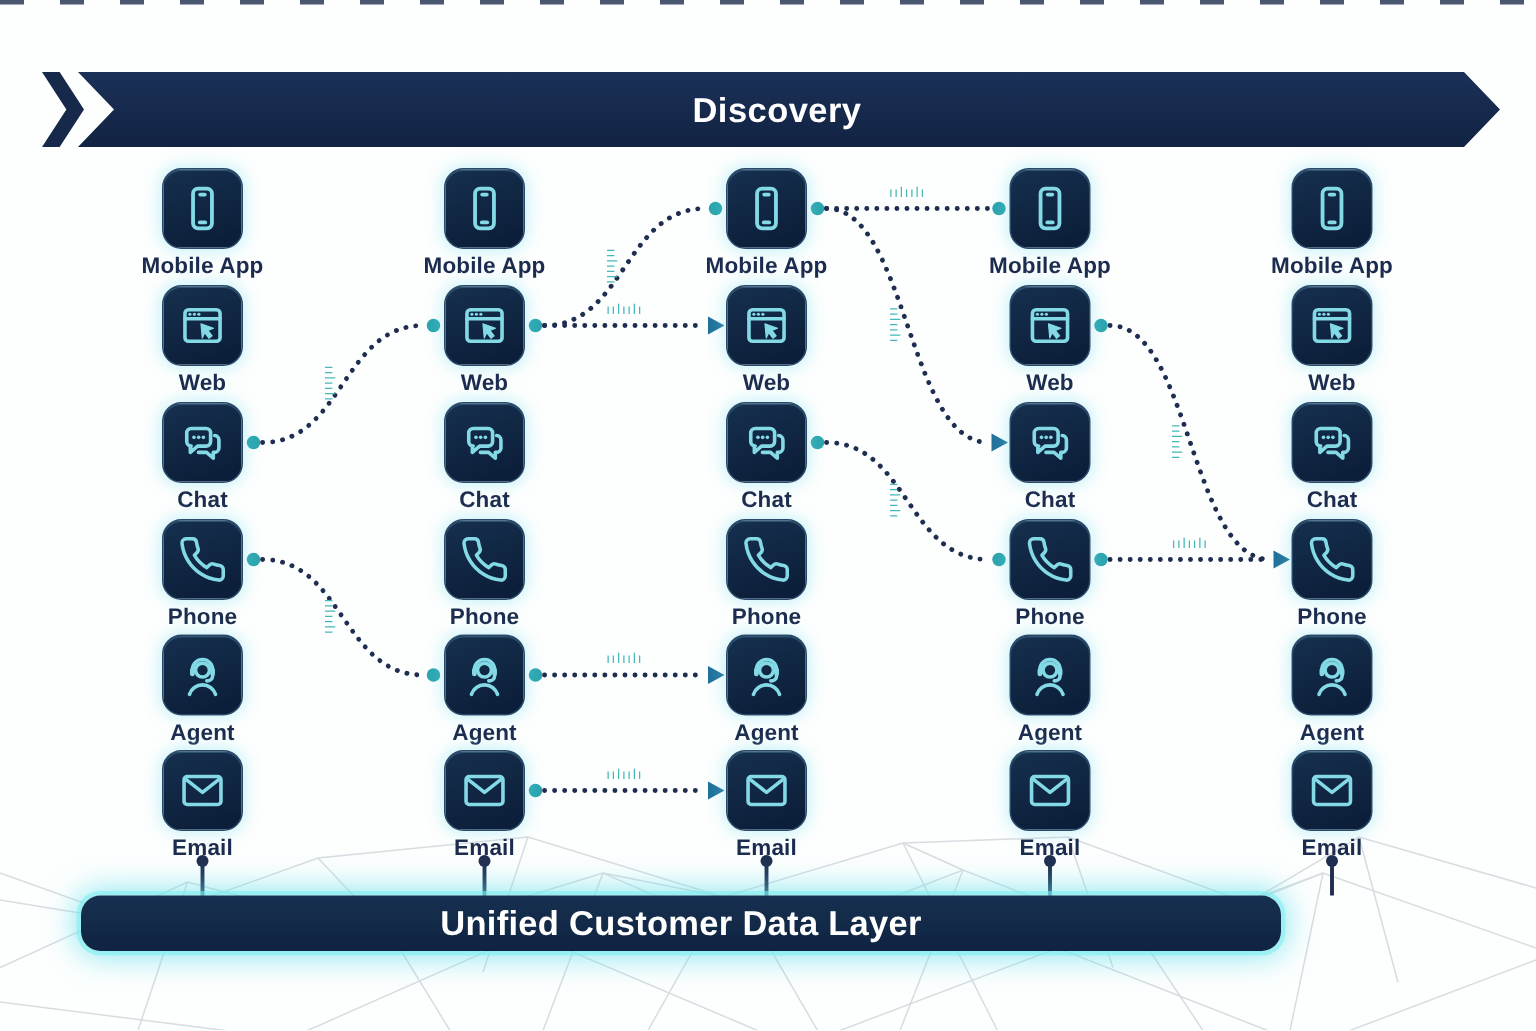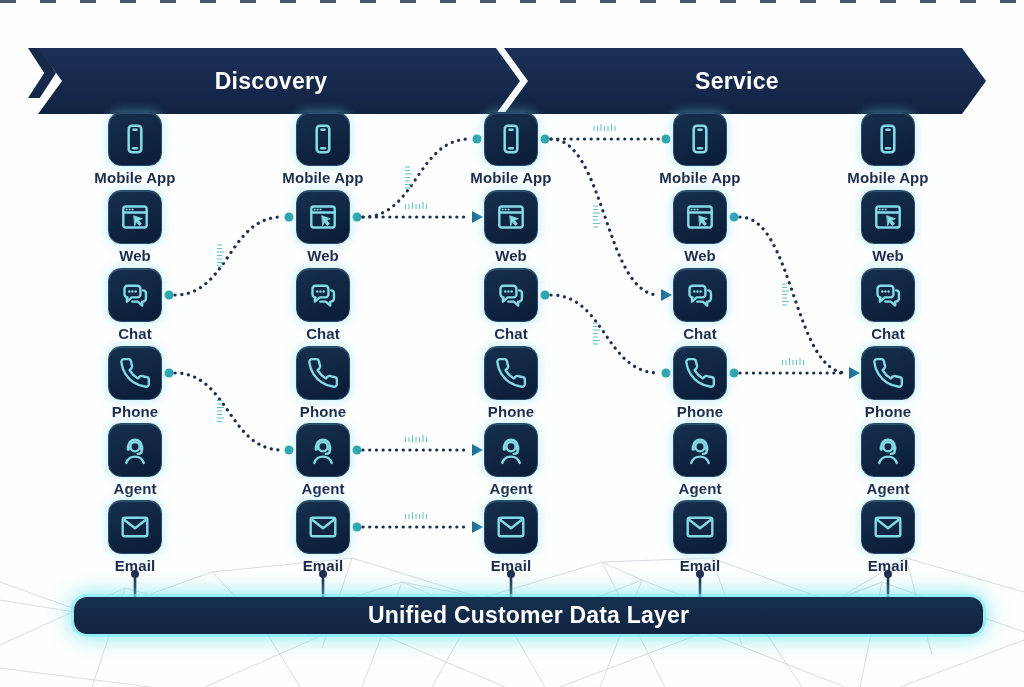--- a/index.html
+++ b/index.html
@@ -5,21 +5,21 @@
   html,body{margin:0;padding:0;width:1024px;height:687px;overflow:hidden;
     background:#ffffff;font-family:"Liberation Sans","DejaVu Sans",sans-serif;}
   #stage-canvas{position:relative;width:1024px;height:687px;background:#fdfefe;}
 
   
   #top-dashes{position:absolute;top:0;left:0;right:0;height:3px;z-index:1;
     background:repeating-linear-gradient(90deg,rgba(21,36,70,.85) 0 16px,transparent 16px 40px);
     opacity:.9;}
 
   
-  #ribbon{position:absolute;left:38px;top:48px;width:948px;height:66px;display:flex;z-index:3;}
+  #ribbon{position:absolute;left:52px;top:48px;width:948px;height:50px;display:flex;z-index:3;}
   .seg{flex:1;position:relative;display:flex;align-items:center;justify-content:center;
     background:linear-gradient(180deg,#1b3158,#122342);
     clip-path:polygon(0 0,calc(100% - 24px) 0,100% 50%,calc(100% - 24px) 100%,0 100%,24px 50%);}
   .seg + .seg{margin-left:-16px;}
   .seg span{color:#ffffff;font-size:23px;font-weight:700;letter-spacing:.3px;
     padding-right:26px;padding-left:10px;}
   #ribbon-lead{position:absolute;left:28px;top:48px;width:28px;height:50px;z-index:3;
     background:#16294a;
     clip-path:polygon(0 0,42% 0,100% 50%,42% 100%,0 100%,58% 50%);}
 
@@ -30,21 +30,21 @@
     box-shadow:0 0 10px 2px rgba(118,226,240,.38), inset 0 1px 0 rgba(130,220,235,.22);
     display:flex;align-items:center;justify-content:center;}
   .tile svg{width:36px;height:36px;display:block;}
   .tile-label{position:absolute;width:120px;text-align:center;z-index:3;
     color:#1c2c4e;font-size:15px;font-weight:700;letter-spacing:.1px;}
 
   #conn-layer,#mesh-layer{position:absolute;left:0;top:0;z-index:2;}
   #mesh-layer{z-index:0;}
 
   
-  #data-layer-bar{position:absolute;left:74px;top:597px;width:909px;height:37px;z-index:2;
+  #data-layer-bar{position:absolute;left:54px;top:597px;width:800px;height:37px;z-index:2;
     background:linear-gradient(180deg,#17304f,#0f2342);border-radius:13px;
     box-shadow:0 0 0 3px rgba(122,238,240,.55),0 0 20px 4px rgba(104,226,236,.75);
     display:flex;align-items:center;justify-content:center;}
   #data-layer-bar span{color:#ffffff;font-size:23px;font-weight:700;letter-spacing:.2px;}
 </style>
 </head>
 <body>
 
 <div id="stage-canvas">
 
@@ -58,23 +58,20 @@
       <path d="M352 558 L322 648 M712 558 L742 645 M906 558 L932 655 M482 598 L432 687 M602 562 L665 687"></path>
       <path d="M0 668 L150 687 M205 687 L352 622 L505 687 M560 687 L705 632 L845 687 M900 687 L1024 640"></path>
       <path d="M0 600 L92 615 M212 572 L262 625 M402 582 L482 598 M602 562 L642 580 M832 602 L882 582"></path>
     </g>
   </svg>
 
   <div id="ribbon-lead"></div>
   <div id="ribbon">
       <div class="seg">
         <span>Discovery</span>
-      </div>
-      <div class="seg">
-        <span>Service</span>
       </div>
     </div>
 
   <svg id="conn-layer" width="1024" height="687" viewBox="0 0 1024 687">
       <circle cx="289" cy="217" r="4.5" fill="#2ba4ae"></circle>
       <circle cx="169" cy="295" r="4.5" fill="#2ba4ae"></circle>
       <path d="M175 295 C228.5 295 228.5 217 282 217" fill="none" stroke="#1f2e50" stroke-width="3.2" stroke-linecap="round" stroke-dasharray="0.1 6.6"></path>
       <text x="216.5" y="256" font-size="9" letter-spacing="1" text-anchor="middle" fill="#45b8b6" transform="rotate(90 216.5 256)" font-family="DejaVu Sans,sans-serif">ıılıılı</text>
       <circle cx="289" cy="450" r="4.5" fill="#2ba4ae"></circle>
       <circle cx="169" cy="373" r="4.5" fill="#2ba4ae"></circle>

